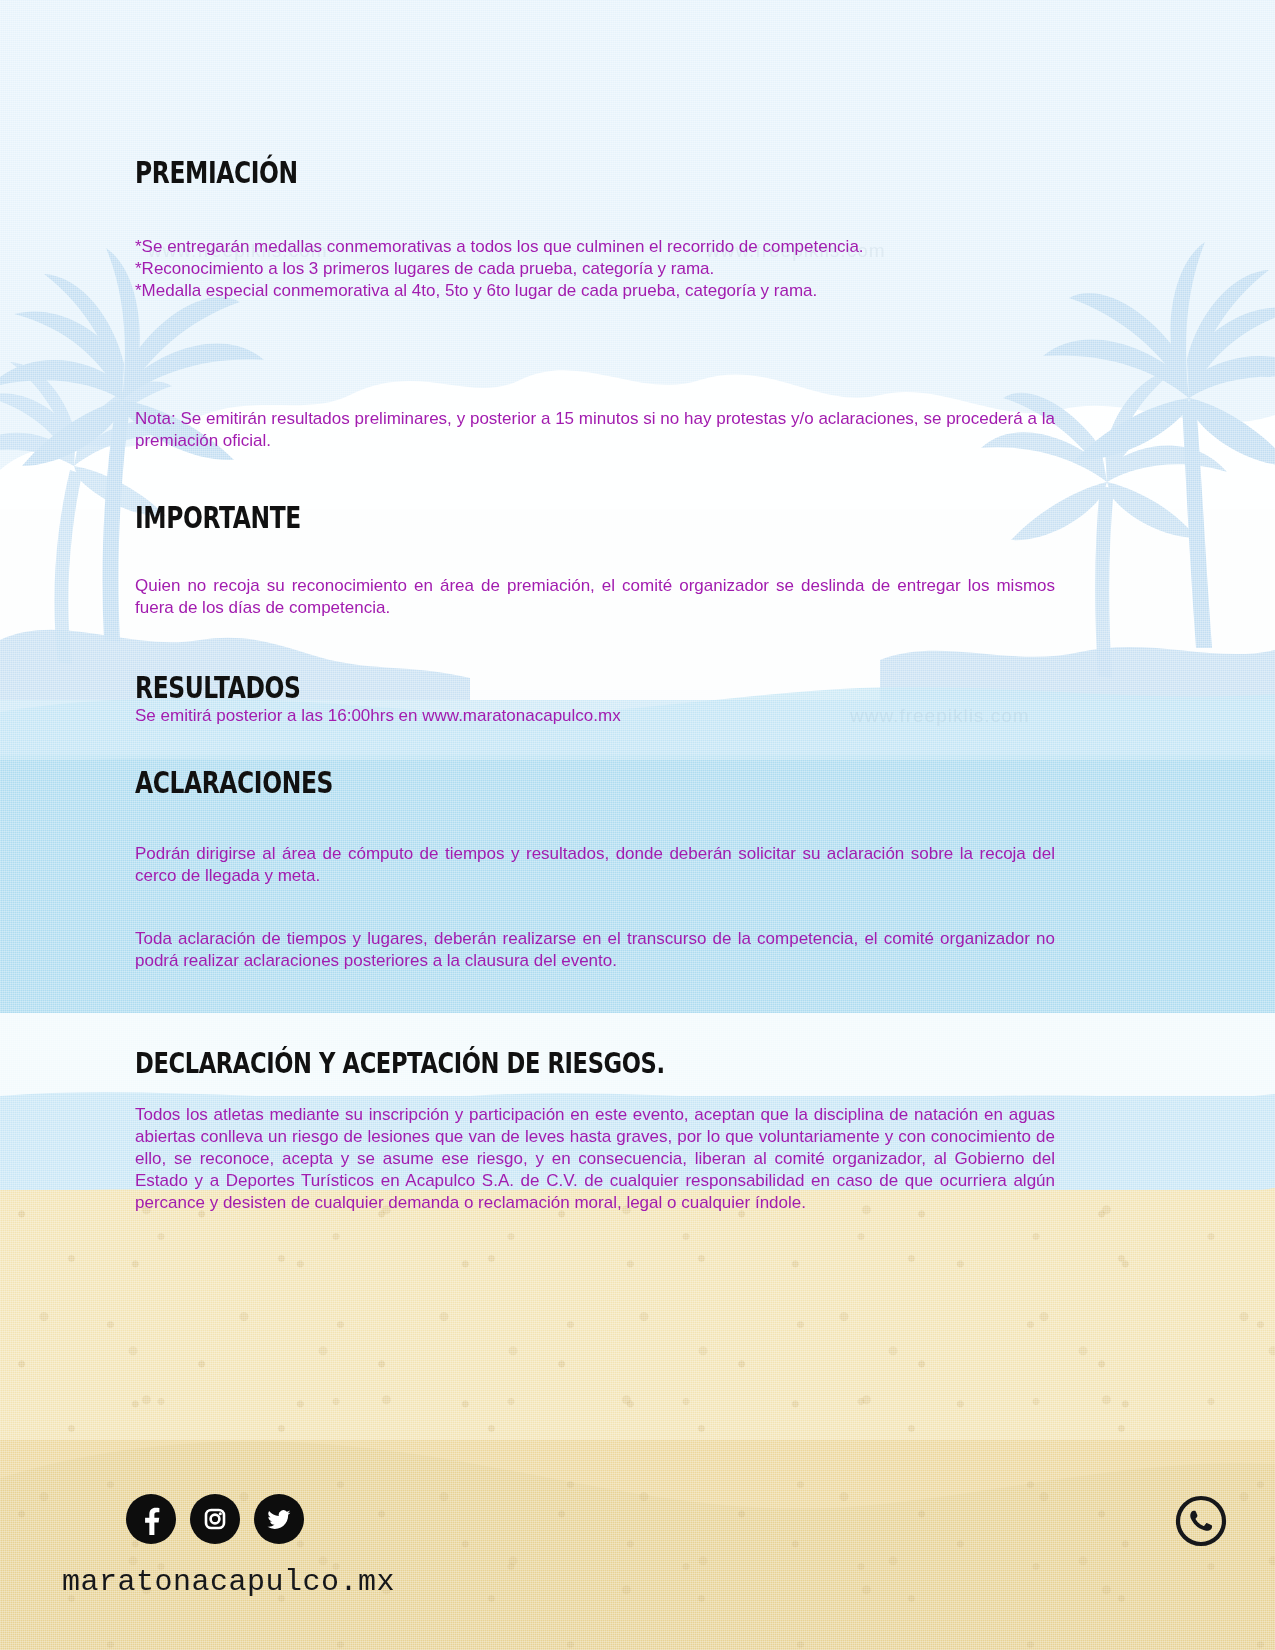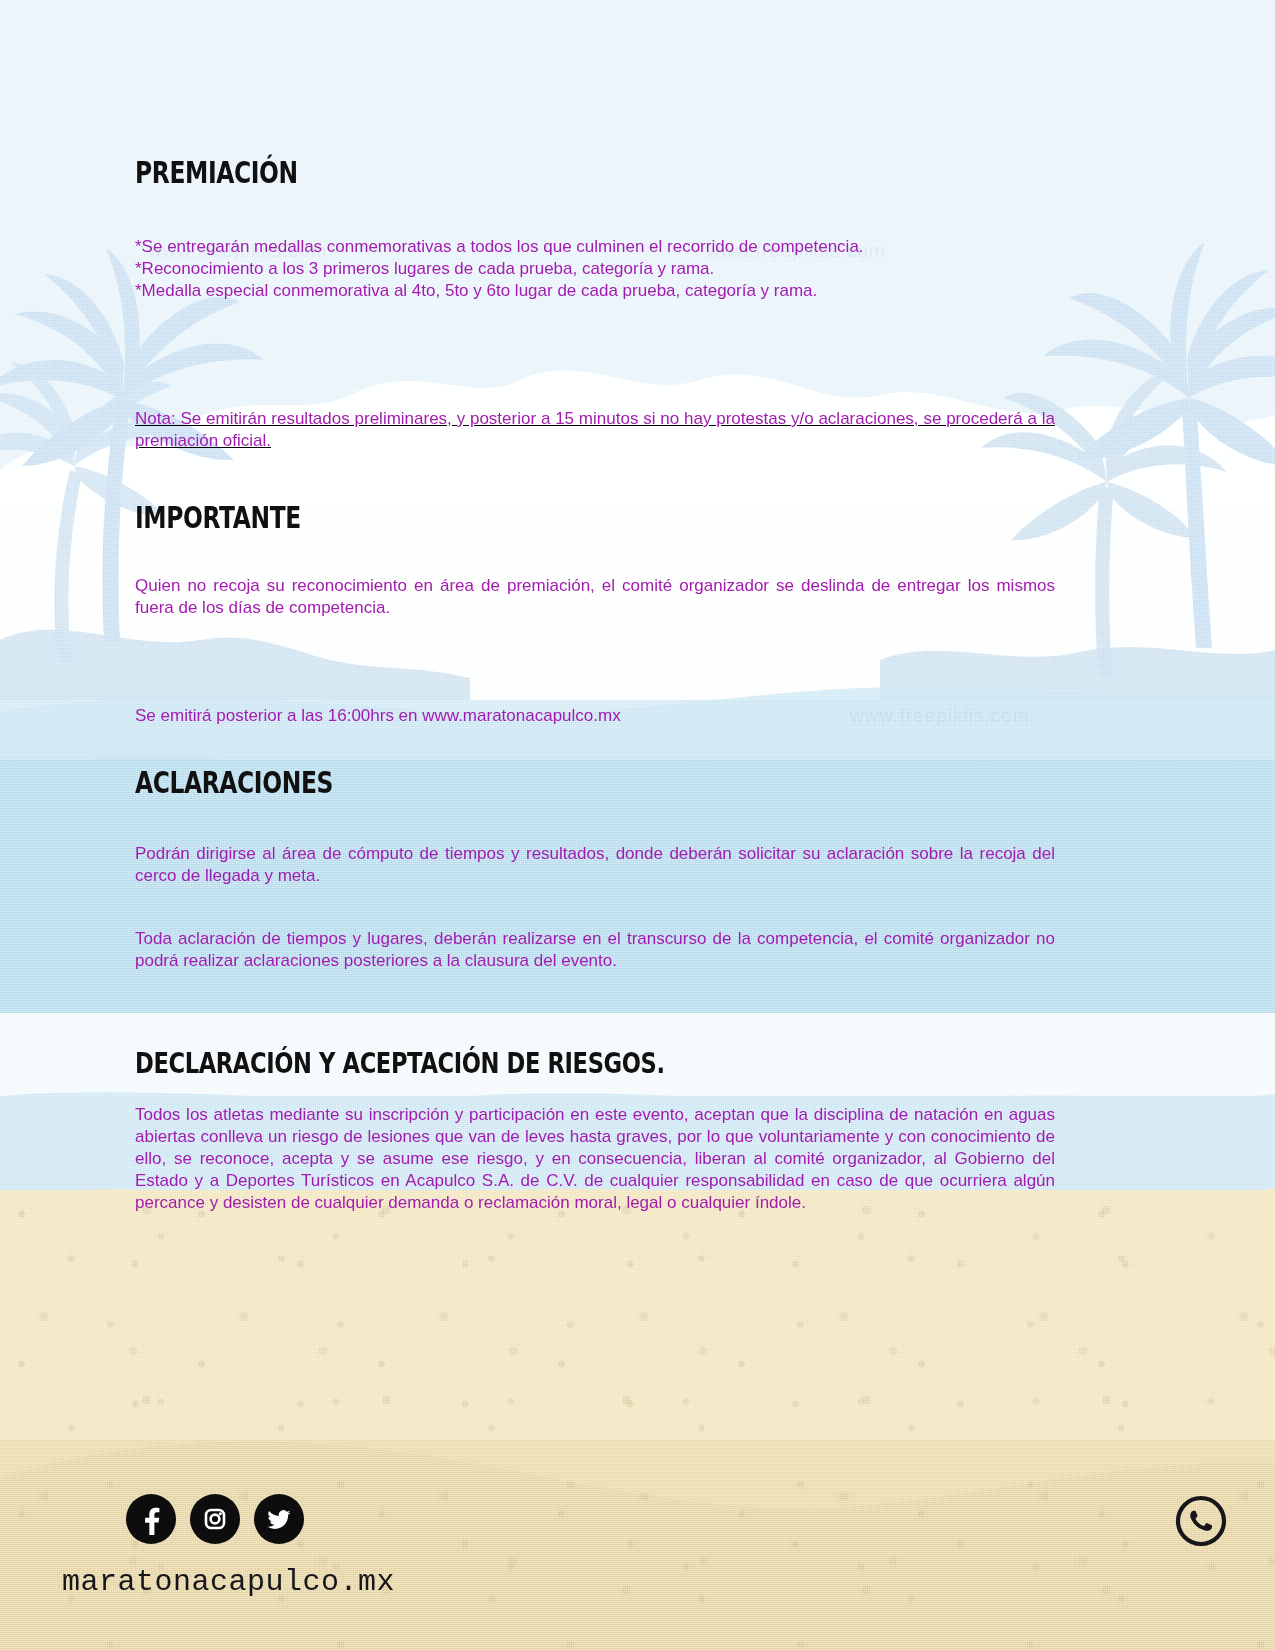--- a/index.html
+++ b/index.html
@@ -196,31 +196,34 @@
 <div class="content">
 
   <div class="sec" style="top:155px;">
     <h2 class="head">PREMIACIÓN</h2>
   </div>
   <div class="sec" style="top:236px;">
     <p class="body" style="white-space:pre-line;">*Se entregarán medallas conmemorativas a todos los que culminen el recorrido de competencia.
 *Reconocimiento a los 3 primeros lugares de cada prueba, categoría y rama.
 *Medalla especial conmemorativa al 4to, 5to y 6to lugar de cada prueba, categoría y rama.</p>
   </div>
-  <div class="sec" style="top:408px;text-decoration:underline;">
+  <div class="sec" style="top:408px;">
     <p class="body just">Nota: Se emitirán resultados preliminares, y posterior a 15 minutos si no hay protestas y/o aclaraciones, se procederá a la premiación oficial.</p>
   </div>
 
   <div class="sec" style="top:500px;">
     <h2 class="head">IMPORTANTE</h2>
   </div>
   <div class="sec" style="top:575px;">
     <p class="body just">Quien no recoja su reconocimiento en área de premiación, el comité organizador se deslinda de entregar los mismos fuera de los días de competencia.</p>
   </div>
 
+  <div class="sec" style="top:670px;">
+    <h2 class="head">RESULTADOS</h2>
+  </div>
   <div class="sec" style="top:705px;">
     <p class="body">Se emitirá posterior a las 16:00hrs en www.maratonacapulco.mx</p>
   </div>
 
   <div class="sec" style="top:765px;">
     <h2 class="head">ACLARACIONES</h2>
   </div>
   <div class="sec" style="top:843px;">
     <p class="body just">Podrán dirigirse al área de cómputo de tiempos y resultados, donde deberán solicitar su aclaración sobre la recoja del cerco de llegada y meta.</p>
   </div>

